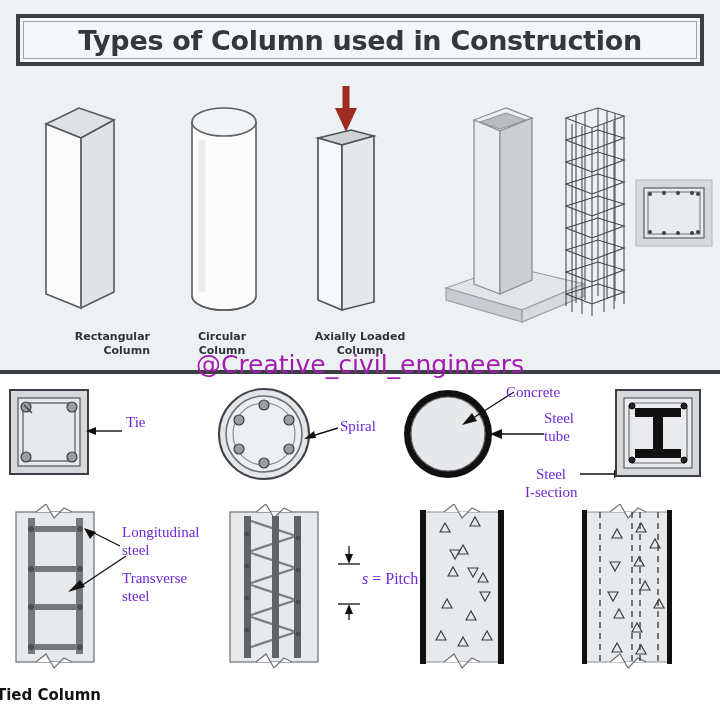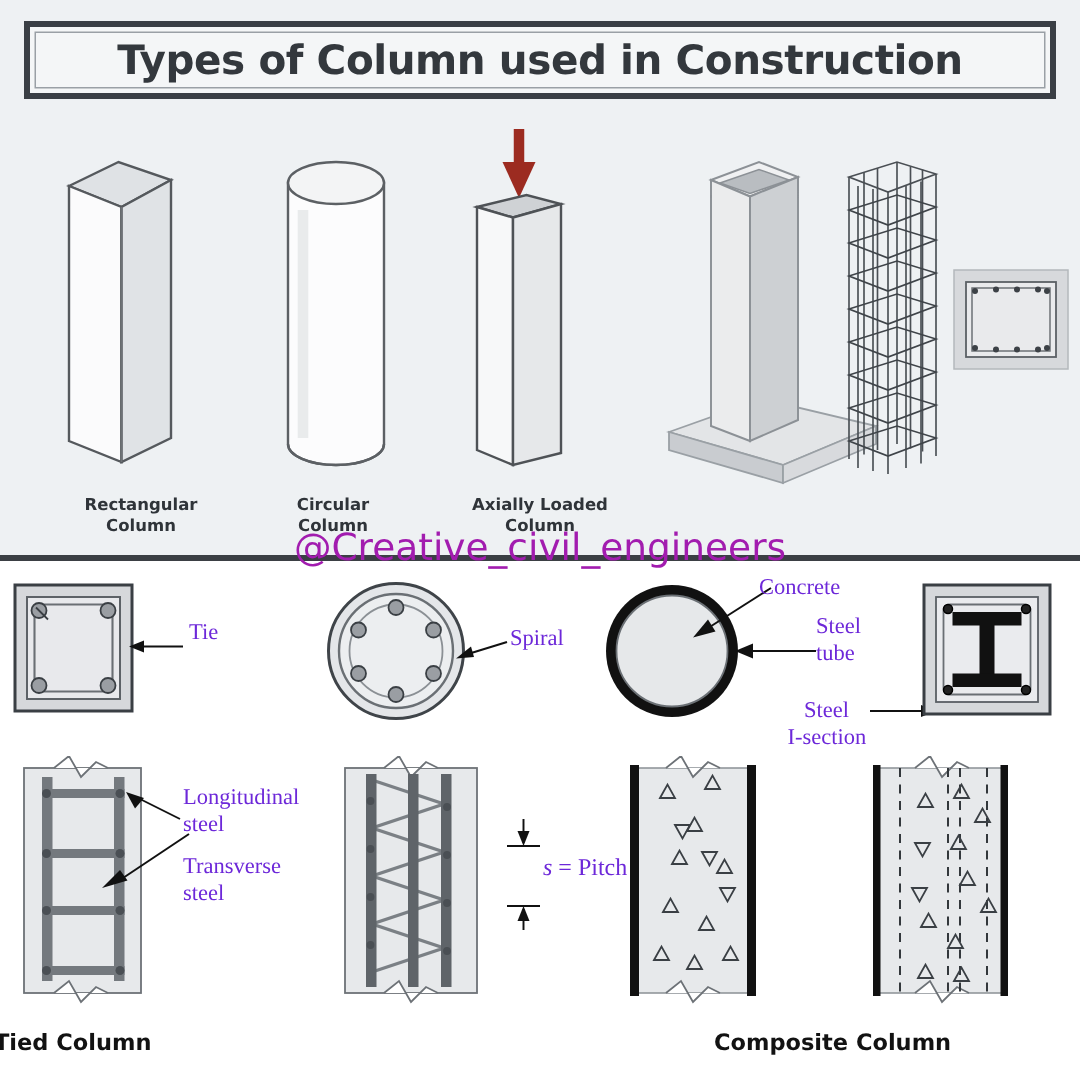--- a/index.html
+++ b/index.html
@@ -191,21 +191,21 @@
         <circle cx="58" cy="15" r="2"></circle>
           <circle cx="64" cy="16" r="2"></circle>
         <circle cx="16" cy="54" r="2"></circle>
           <circle cx="30" cy="55" r="2"></circle>
           <circle cx="44" cy="55" r="2"></circle>
         <circle cx="58" cy="55" r="2"></circle>
           <circle cx="64" cy="54" r="2"></circle>
       </g>
     </svg>
 
-    <div class="caption" style="left:24px; top:330px; width:140px;">
+    <div class="caption" style="left:10px; top:330px; width:140px;text-align:right;">
       <div>Rectangular</div>
       <div>Column</div>
     </div>
     <div class="caption" style="left:152px; top:330px; width:140px;">
       <div>Circular</div>
       <div>Column</div>
     </div>
     <div class="caption" style="left:280px; top:330px; width:160px;">
       <div>Axially Loaded</div>
       <div>Column</div>
@@ -404,15 +404,14 @@
         <polygon points="42,148 47,139 52,148"></polygon>
         <polygon points="66,150 71,141 76,150"></polygon>
         <polygon points="40,58 45,67 50,58"></polygon>
         <polygon points="38,88 43,97 48,88"></polygon>
         <polygon points="80,44 85,35 90,44"></polygon>
         <polygon points="84,104 89,95 94,104"></polygon>
       </g>
     </svg>
 
     <div class="bottom-caption" style="left:-4px; top:312px;">Tied Column</div>
-    <div class="bottom-caption" style="left:476px; top:312px;">Composite Column</div>
   </div>
 </div>
 
 </body></html>

